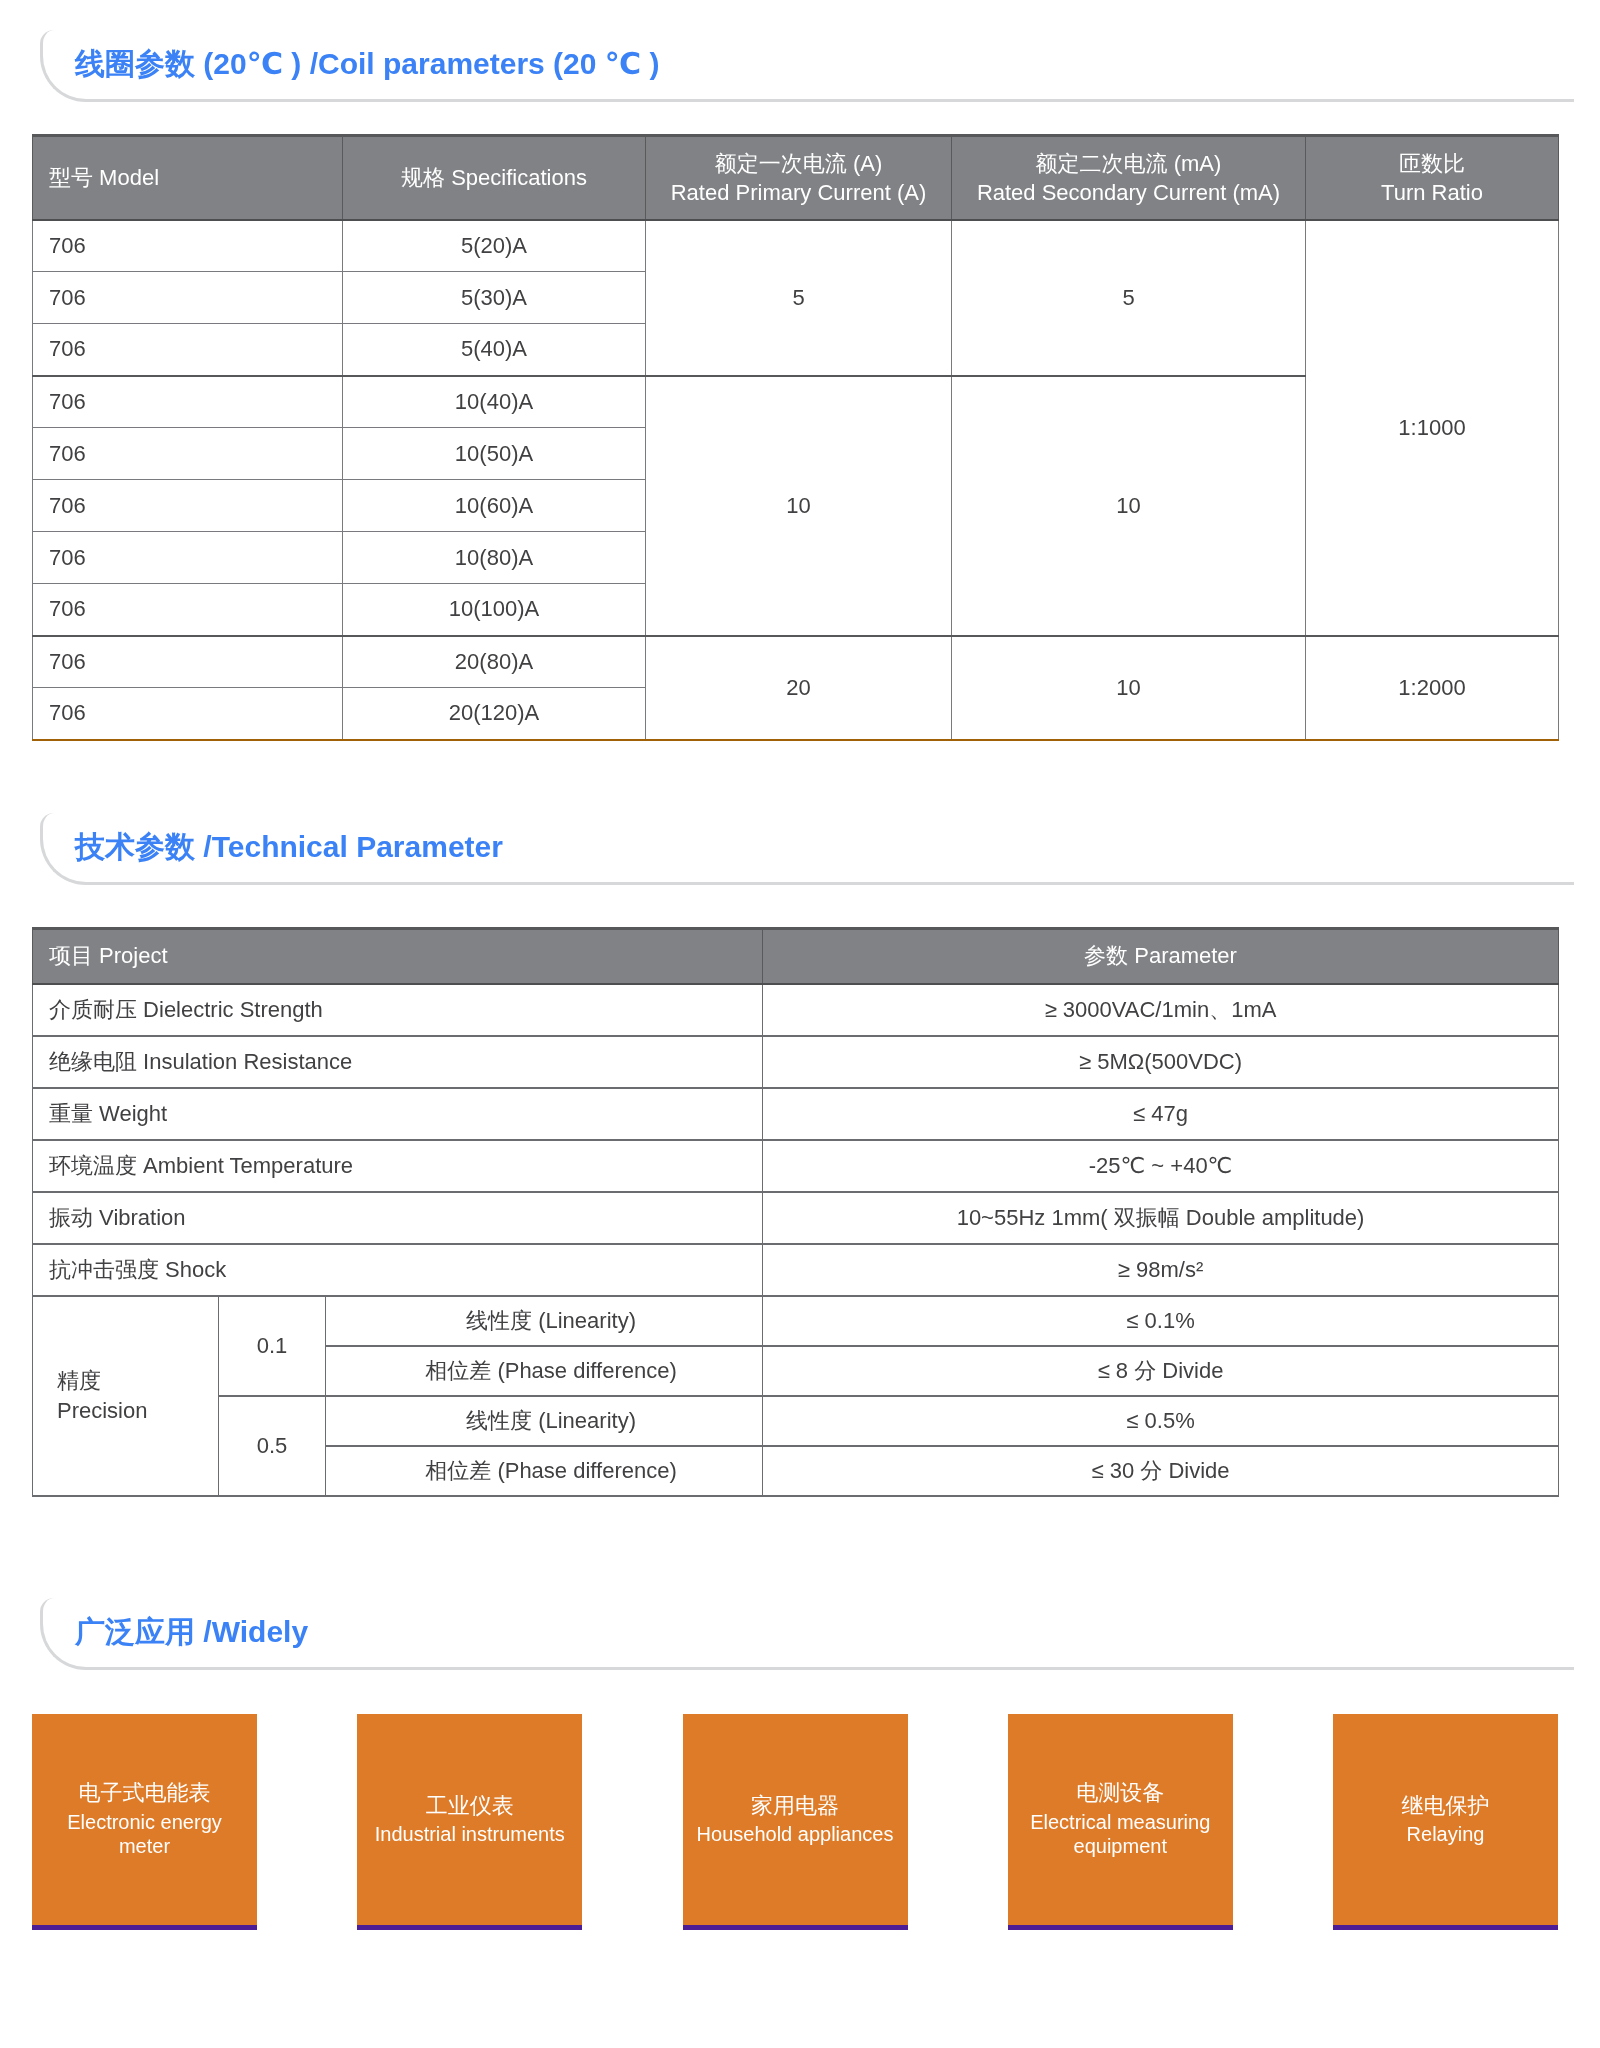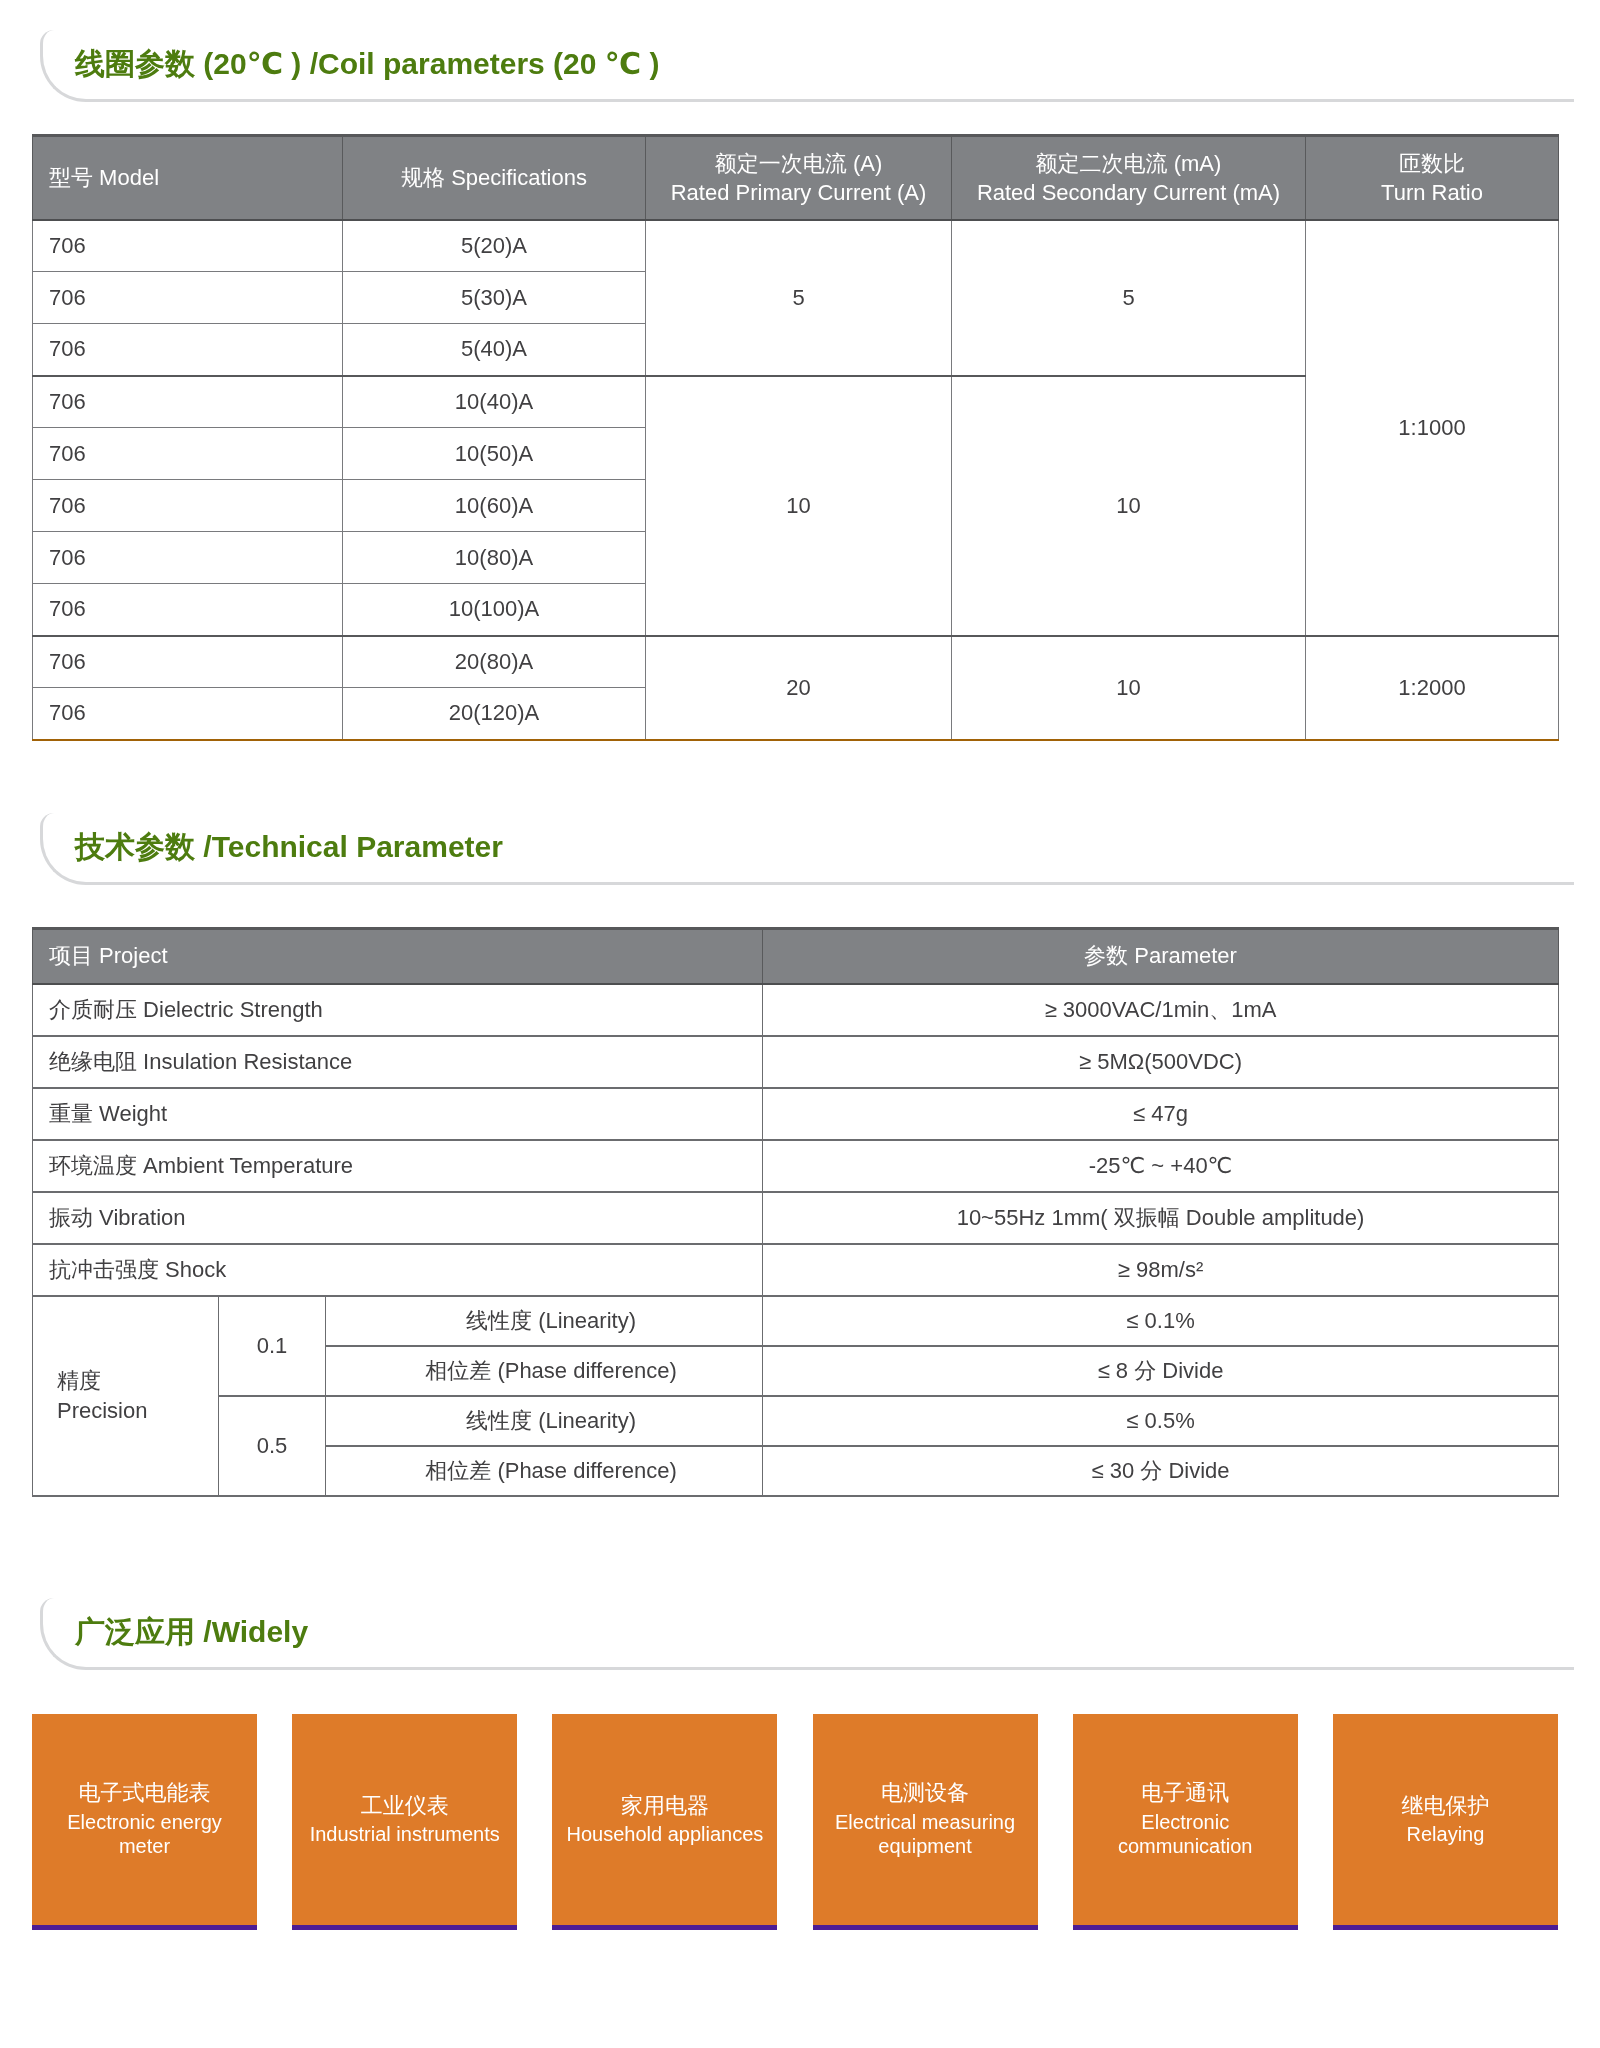--- a/index.html
+++ b/index.html
@@ -12,21 +12,21 @@
   
   .section-head {
     box-sizing:border-box; margin-left:40px; margin-right:26px; height:72px;
     border-left:3px solid #d7d8da; border-bottom:3px solid #d7d8da;
     border-bottom-left-radius:46px; border-top-left-radius:14px;
     display:flex; align-items:center; padding-left:32px;
   }
   .section-head.first { margin-top:30px; }
   .section-head.second { margin-top:72px; }
   .section-head.third { margin-top:101px; }
-  .section-title { font-size:30px; font-weight:700; color:#4d7c0f; }
+  .section-title { font-size:30px; font-weight:700; color:#3b82f6; }
 
   
   table.datatable {
     table-layout:fixed; border-collapse:collapse; margin-left:32px; width:1526px;
     font-size:22px; color:#414042;
     border-top:3px solid #57585a; border-bottom:2px solid #a16207;
   }
   .datatable th {
     background:#808285; color:#ffffff; font-weight:400; font-size:22px; line-height:1.32;
     border:1px solid #595a5c; border-bottom:2px solid #4d4e50; text-align:center; padding:4px 6px;
@@ -235,22 +235,18 @@
     </div>
     <div class="app">
       <span class="zh">家用电器</span>
       <span class="en">Household appliances</span>
     </div>
     <div class="app">
       <span class="zh">电测设备</span>
       <span class="en">Electrical measuring equipment</span>
     </div>
     <div class="app">
-      <span class="zh">电子通讯</span>
-      <span class="en">Electronic communication</span>
-    </div>
-    <div class="app">
       <span class="zh">继电保护</span>
       <span class="en">Relaying</span>
     </div>
   </div>
 
 </div>
 
 </body></html>

